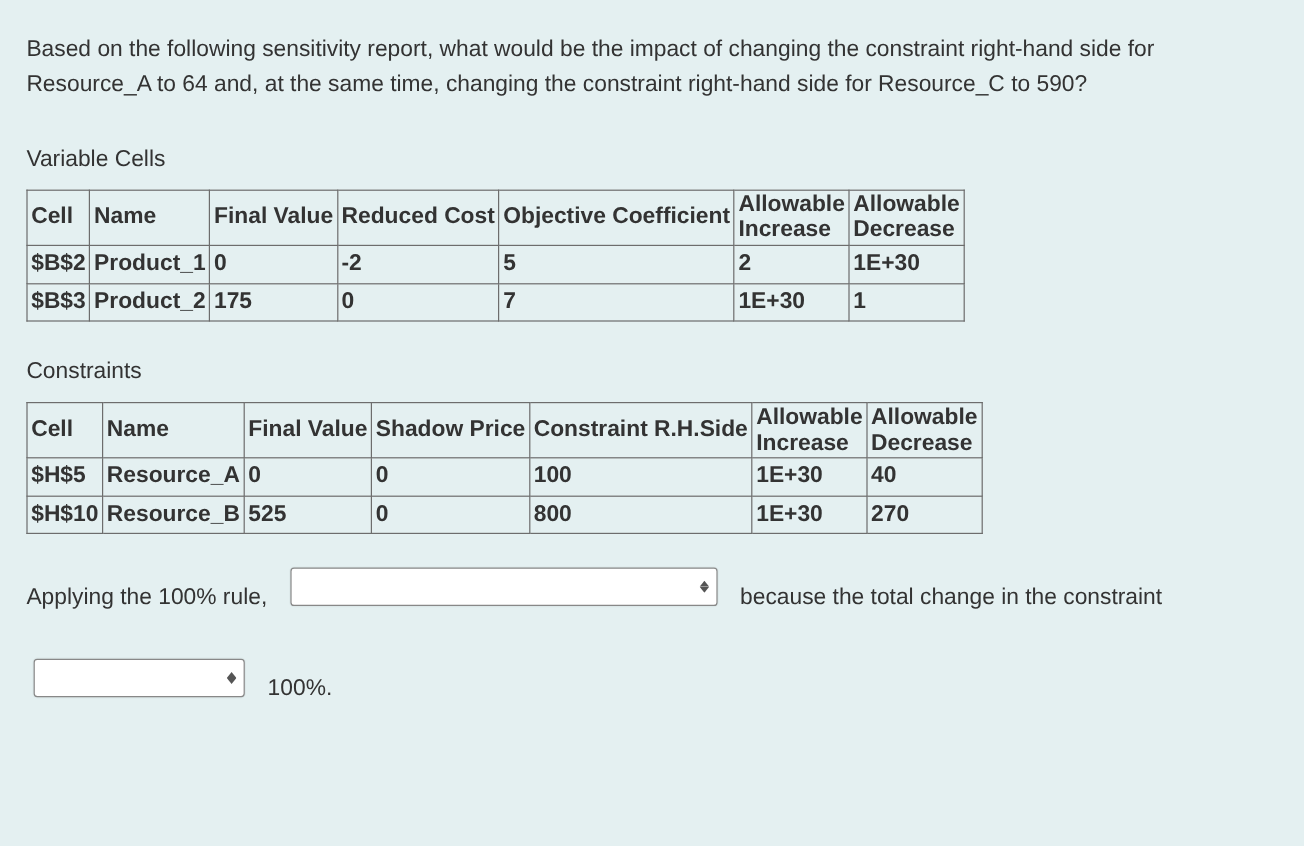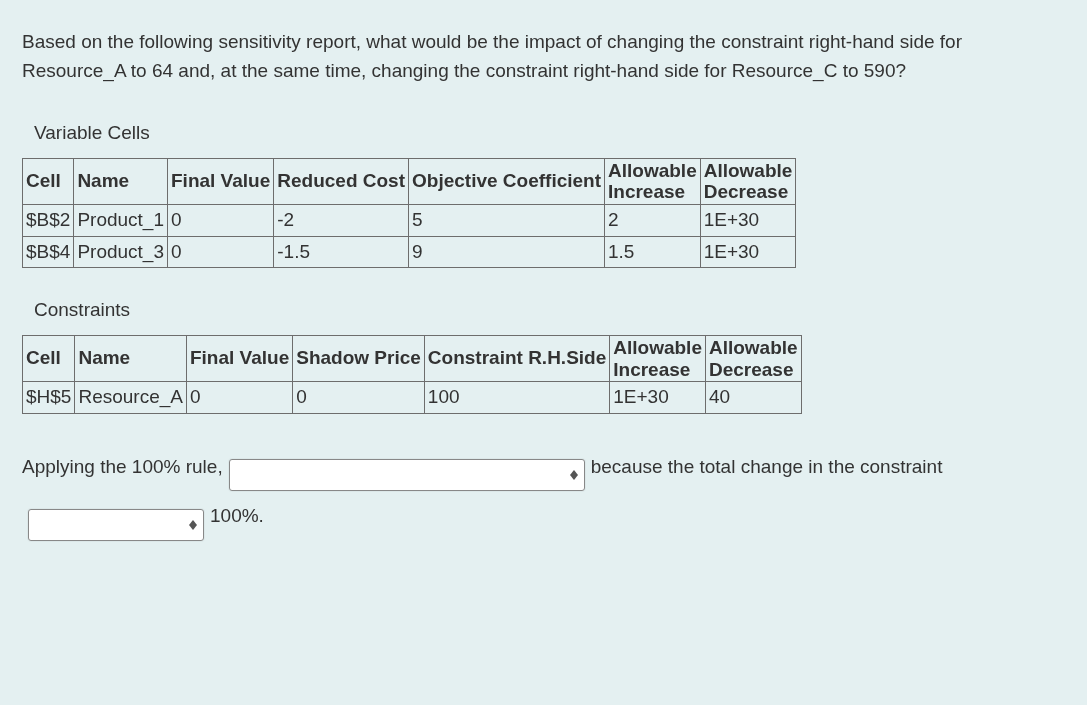--- a/index.html
+++ b/index.html
@@ -8,41 +8,41 @@
     font-family:Arial,Helvetica,sans-serif;
     color:#333;
     width:1087px;
     height:705px;
     box-sizing:border-box;
     padding:28px 22px;
     font-size:19px;
     line-height:1.5;
   }
   .question{margin-bottom:34px}
-  .section-title{margin:14px 0 10px 12px}
+  .section-title{margin:14px 0 10px 0}
   table{
     border-collapse:collapse;
     background:transparent;
     font-size:19px;
     margin-bottom:28px;
   }
   th,td{
     border:1px solid #6d6d6d;
     padding:1px 3px 1px 3px;
     text-align:left;
     vertical-align:middle;
-    font-weight:normal;
+    font-weight:bold;
     white-space:nowrap;
   }
   th{font-weight:bold}
   .answer-line{
     display:flex;
     flex-wrap:wrap;
-    align-items:flex-end;
-    gap:0;
+    align-items:flex-start;
+    gap:13px;
     margin-top:22px;
     line-height:2.6;
   }
   .sel{
     display:inline-flex;
     align-items:center;
     background:#fff;
     border:1px solid #888;
     border-radius:3px;
     height:30px;
@@ -87,27 +87,27 @@
       <tr>
         <td>$B$2</td>
         <td>Product_1</td>
         <td>0</td>
         <td>-2</td>
         <td>5</td>
         <td>2</td>
         <td>1E+30</td>
       </tr>
       <tr>
-        <td>$B$4</td>
-        <td>Product_3</td>
+        <td>$B$3</td>
+        <td>Product_2</td>
+        <td>175</td>
         <td>0</td>
-        <td>-1.5</td>
-        <td>9</td>
-        <td>1.5</td>
+        <td>7</td>
         <td>1E+30</td>
+        <td>1</td>
       </tr>
     </tbody>
 </table>
 
 <div class="section-title">Constraints</div>
 
 <table>
   <thead>
     <tr>
       <th>Cell</th>
@@ -121,20 +121,29 @@
   </thead>
   <tbody id="con-body">
       <tr>
         <td>$H$5</td>
         <td>Resource_A</td>
         <td>0</td>
         <td>0</td>
         <td>100</td>
         <td>1E+30</td>
         <td>40</td>
+      </tr>
+      <tr>
+        <td>$H$10</td>
+        <td>Resource_B</td>
+        <td>525</td>
+        <td>0</td>
+        <td>800</td>
+        <td>1E+30</td>
+        <td>270</td>
       </tr>
     </tbody>
 </table>
 
 <div class="answer-line">
   <span>Applying the 100% rule,</span>
   <span class="sel wide">
     <span></span>
     <span class="caret">
       <svg width="8" height="5" viewBox="0 0 8 5">

